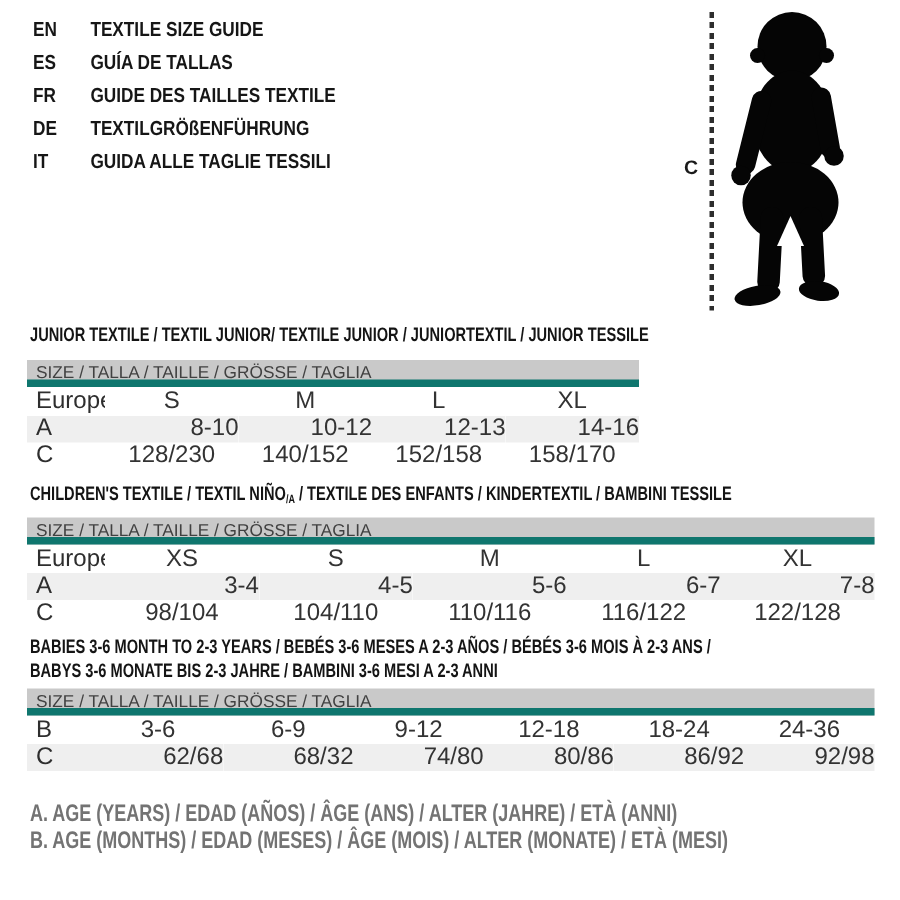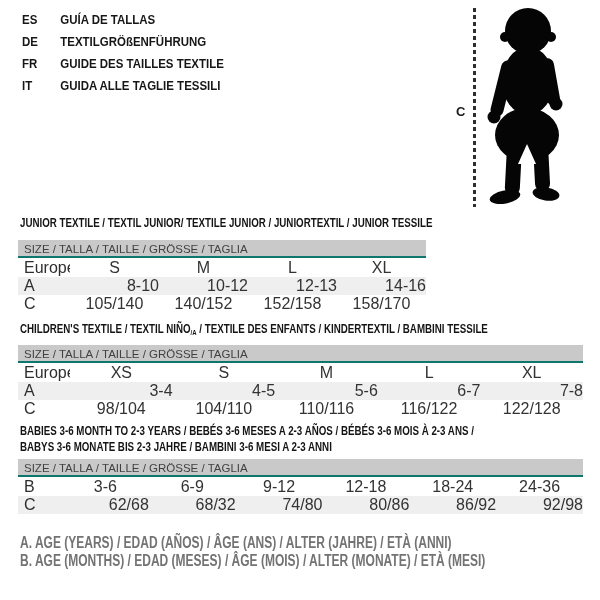--- a/index.html
+++ b/index.html
@@ -23,21 +23,21 @@
   .c-label{position:absolute;left:456px;top:104px;font-size:13px;font-weight:bold;color:#1a1a1a;}
   .baby-svg{position:absolute;left:481px;top:5px;}
 
   
   .tbl-title{position:absolute;left:20px;margin:0;font-size:13px;font-weight:bold;color:#141414;line-height:16px;}
   .sub{font-size:8px;vertical-align:-2px;}
 
   
   .size-bar{
     position:absolute;left:18px;height:18px;line-height:18px;box-sizing:border-box;
-    background:#c9c9c9;border-bottom:2px solid #0f766e;
+    background:#c9c9c9;border-bottom:5px solid #0f766e;
     font-size:11.5px;color:#414141;padding-left:6px;overflow:hidden;
   }
   
   table.sizes{position:absolute;left:18px;border-collapse:collapse;table-layout:fixed;}
   table.sizes td{
     height:18px;line-height:18px;padding:0;font-size:16px;color:#333333;
     text-align:center;overflow:hidden;white-space:nowrap;
   }
   table.sizes td.lbl{text-align:left;padding-left:6px;color:#2e2e2e;}
   tr.stripe td{background:#efefef;text-align:right;}
@@ -47,23 +47,24 @@
   
   .notes{position:absolute;left:20px;top:534px;}
   .note-line{height:17.5px;line-height:17.5px;font-size:16px;font-weight:bold;color:#737373;}
 </style>
 </head>
 <body>
 
 <div class="canvas">
 
   <div class="lang-block">
+    <div class="lang-row"><span class="cond-lang"><span class="lang-code">EN</span><span>TEXTILE SIZE GUIDE</span></span></div>
     <div class="lang-row"><span class="cond-lang"><span class="lang-code">ES</span><span>GUÍA DE TALLAS</span></span></div>
+    <div class="lang-row"><span class="cond-lang"><span class="lang-code">FR</span><span>GUIDE DES TAILLES TEXTILE</span></span></div>
     <div class="lang-row"><span class="cond-lang"><span class="lang-code">DE</span><span>TEXTILGRÖßENFÜHRUNG</span></span></div>
-    <div class="lang-row"><span class="cond-lang"><span class="lang-code">FR</span><span>GUIDE DES TAILLES TEXTILE</span></span></div>
     <div class="lang-row"><span class="cond-lang"><span class="lang-code">IT</span><span>GUIDA ALLE TAGLIE TESSILI</span></span></div>
   </div>
 
   <div class="dash-line"></div>
   <div class="c-label">C</div>
 
   <svg class="baby-svg" width="102" height="212" viewBox="0 0 100 212">
     <g fill="#050505">
       <circle cx="46" cy="26" r="23"></circle>
       <circle cx="23" cy="32" r="5"></circle>
@@ -104,21 +105,21 @@
       </tr>
       <tr class="stripe">
         <td class="lbl">A</td>
         <td>8-10</td>
         <td>10-12</td>
         <td>12-13</td>
         <td>14-16</td>
       </tr>
       <tr>
         <td class="lbl">C</td>
-        <td>105/140</td>
+        <td>128/230</td>
         <td>140/152</td>
         <td>152/158</td>
         <td>158/170</td>
       </tr>
     </tbody>
   </table>
 
   <h2 class="tbl-title" style="top:321px;"><span class="cond"><span>CHILDREN'S TEXTILE / TEXTIL NIÑO</span><span class="sub">/A</span><span> / TEXTILE DES ENFANTS / KINDERTEXTIL / BAMBINI TESSILE</span></span></h2>
   <div class="size-bar" style="top:345px;width:565px;"><span>SIZE / TALLA / TAILLE / GRÖSSE / TAGLIA</span></div>
   <table class="sizes" style="top:364px;width:565px;">

